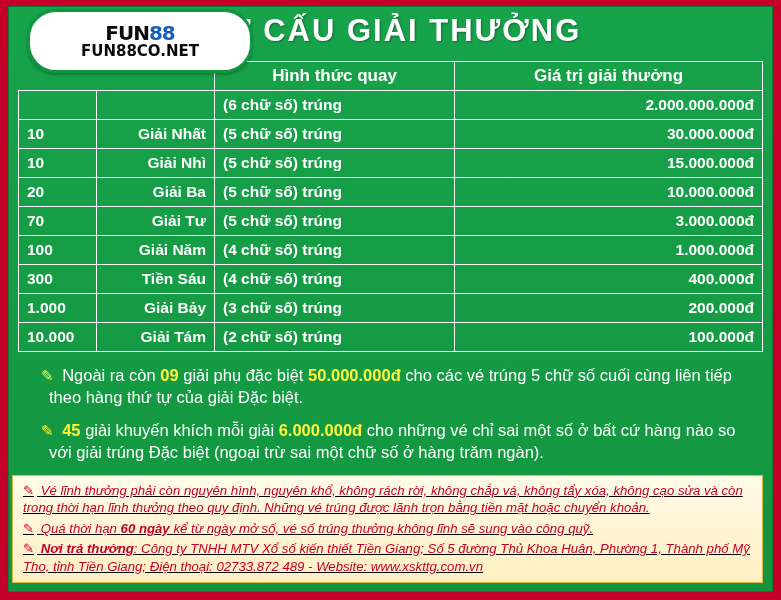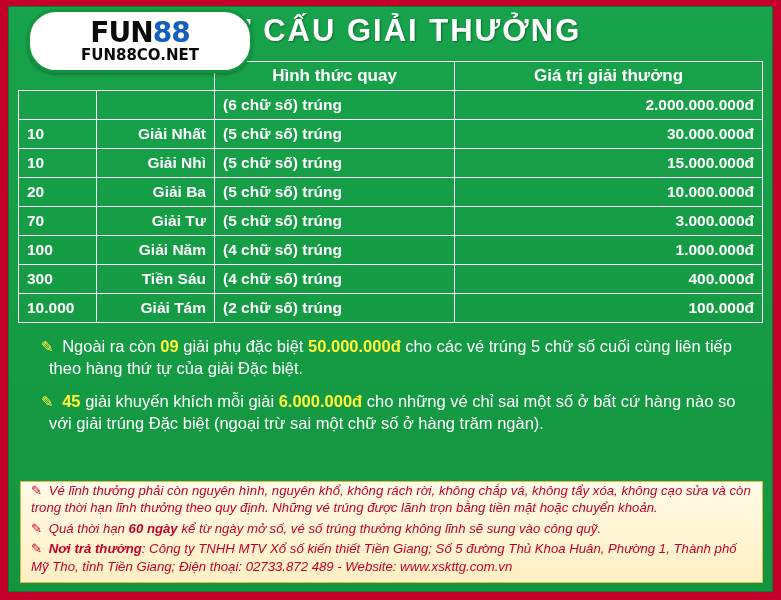--- a/index.html
+++ b/index.html
@@ -60,21 +60,21 @@
     background: #ffffff;
     border: 3px solid #13953f;
     box-shadow: 0 2px 3px rgba(0,0,0,0.25);
     display: flex;
     flex-direction: column;
     align-items: center;
     justify-content: center;
     z-index: 5;
   }
   .logo-main {
-    font-size: 28px;
+    font-size: 20px;
     font-weight: bold;
     color: #0b0b0b;
     letter-spacing: -1px;
     line-height: 1;
     font-family: "DejaVu Sans", sans-serif;
   }
   .logo-main .c8 { color: #1560bd; }
   .logo-sub {
     margin-top: 1px;
     font-size: 15px;
@@ -129,28 +129,29 @@
   .hl { color: #fff33b; font-weight: bold; }
   .pen {
     color: #fff33b;
     font-size: 15px;
     margin-right: 4px;
   }
 
   
   .footer-box {
     position: absolute;
-    left: 11px;
+    left: 3px;
     right: 9px;
     bottom: 8px;
     background: #fff6d8;
     background: linear-gradient(#fffbe8, #ffefc2);
     border: 1px solid #e0b84a;
-    padding: 0 10px 7px 10px;
+    padding: 6px 10px 7px 10px;
     box-sizing: border-box;
+    text-decoration: underline;
   }
   .footer-box p {
     margin: 0 0 3px 0;
     color: #c4002a;
     font-size: 13.2px;
     font-style: italic;
     line-height: 1.32;
   }
   .footer-box p:last-child { margin-bottom: 0; }
   .fpen { font-style: normal; margin-right: 3px; }
@@ -222,20 +223,26 @@
           <td class="col-type">(4 chữ số) trúng</td>
           <td class="col-value">1.000.000đ</td>
         </tr>
         <tr>
           <td class="col-count">300</td>
           <td class="col-name">Tiền Sáu</td>
           <td class="col-type">(4 chữ số) trúng</td>
           <td class="col-value">400.000đ</td>
         </tr>
         <tr>
+          <td class="col-count">1.000</td>
+          <td class="col-name">Giải Bảy</td>
+          <td class="col-type">(3 chữ số) trúng</td>
+          <td class="col-value">200.000đ</td>
+        </tr>
+        <tr>
           <td class="col-count">10.000</td>
           <td class="col-name">Giải Tám</td>
           <td class="col-type">(2 chữ số) trúng</td>
           <td class="col-value">100.000đ</td>
         </tr>
       </tbody>
     </table>
 
     <div class="notes">
       <p class="indent">

